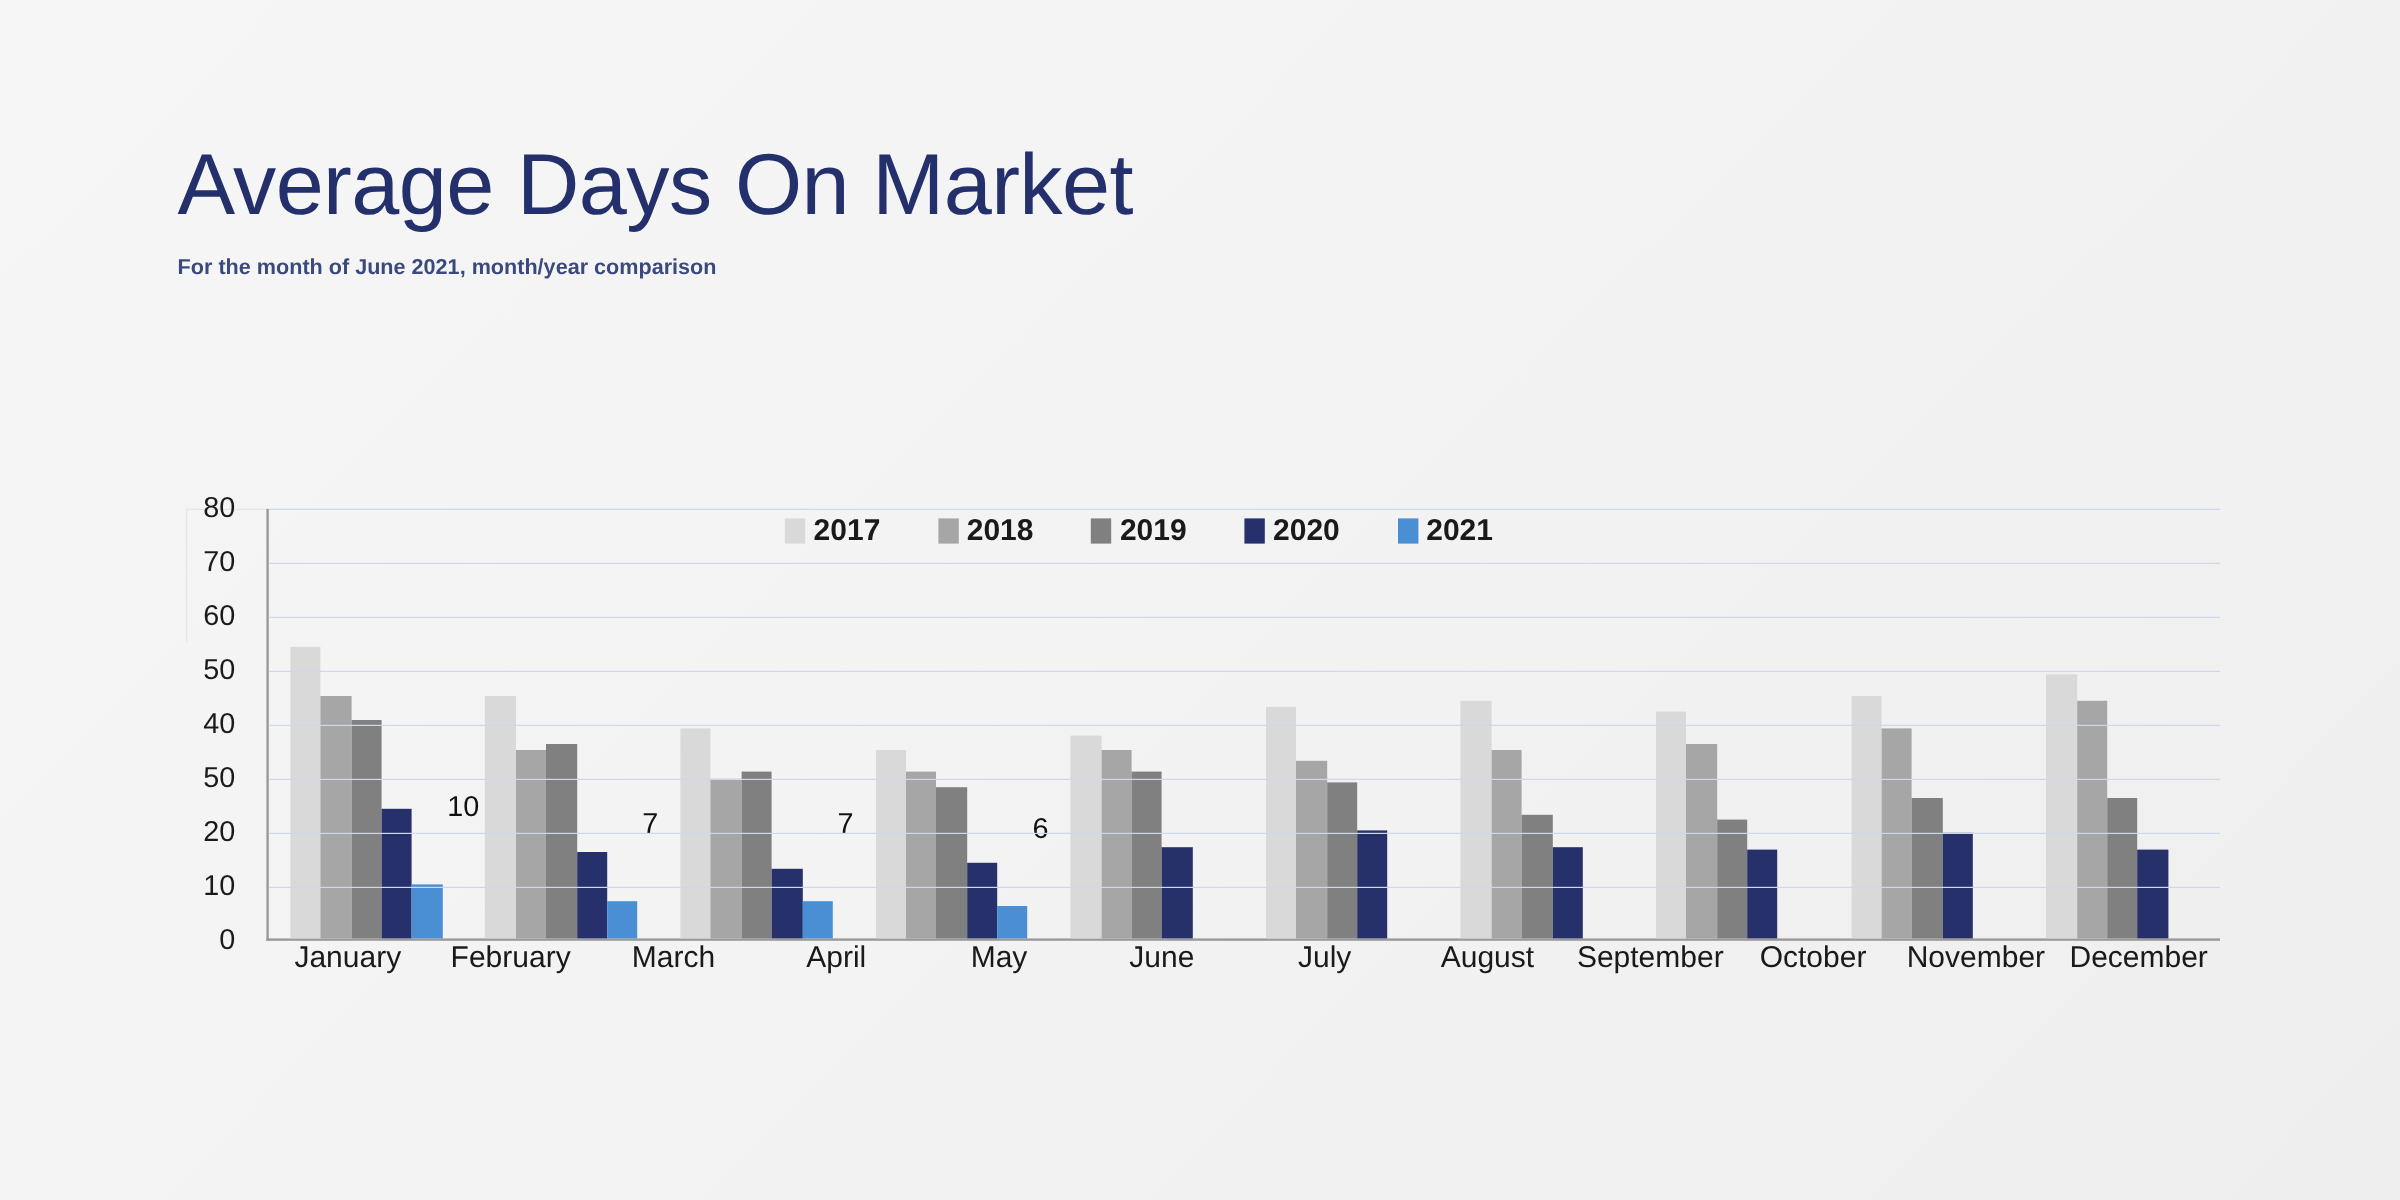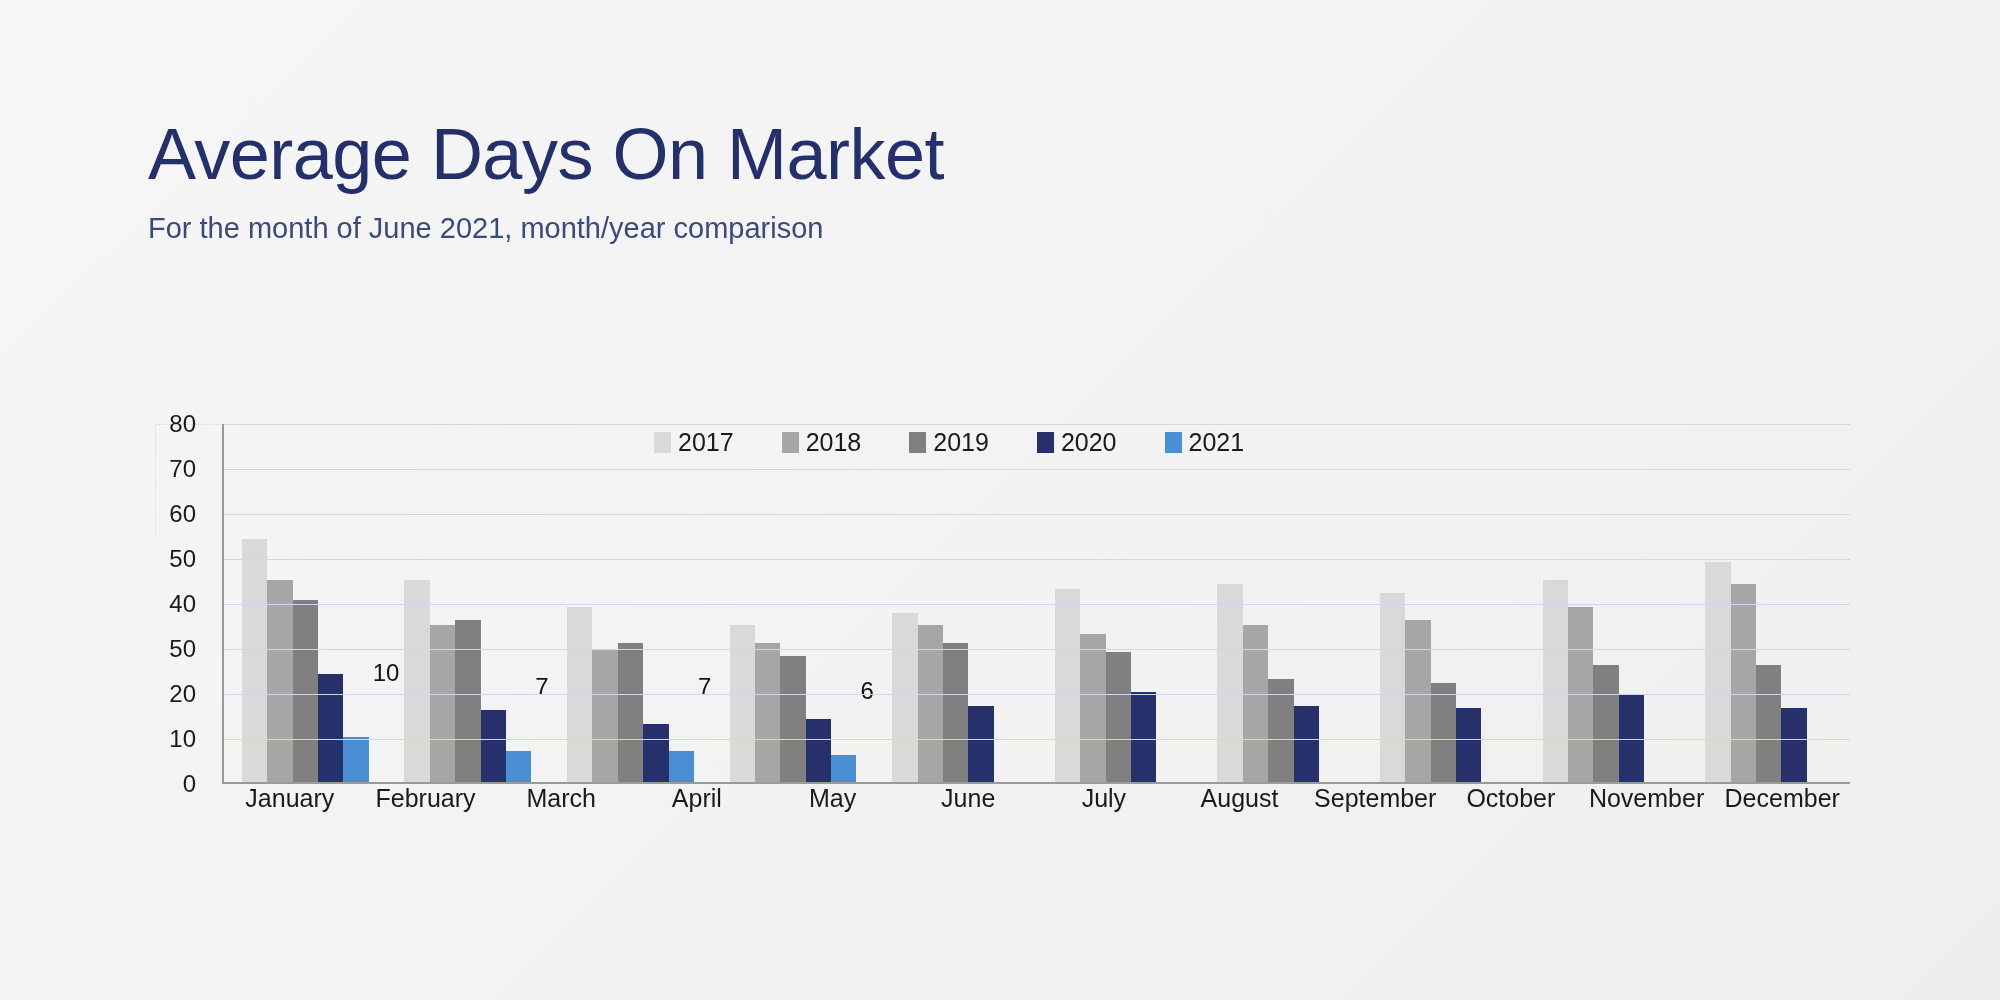--- a/index.html
+++ b/index.html
@@ -31,22 +31,22 @@
   .title {
     font-size: 72px;
     font-weight: 400;
     color: #23306b;
     letter-spacing: -0.5px;
     line-height: 1.0;
     white-space: nowrap;
   }
   .subtitle {
     margin-top: 22px;
-    font-size: 29px;
-    font-weight: 400;
+    font-size: 18px;
+    font-weight: 700;
     color: #3b4a7e;
     white-space: nowrap;
   }
 
   
   .chart-area {
     position: absolute;
     left: 150px;
     top: 424px;
     width: 1700px;
@@ -107,20 +107,21 @@
     top: 6px;
     display: flex;
     align-items: center;
     gap: 48px;
     z-index: 5;
   }
   .legend-item {
     display: flex;
     align-items: center;
     gap: 7px;
+    font-weight: bold;
   }
   .legend-swatch {
     width: 17px;
     height: 21px;
     display: block;
   }
   .legend-label {
     font-size: 25px;
     color: #1a1a1a;
     line-height: 1;

